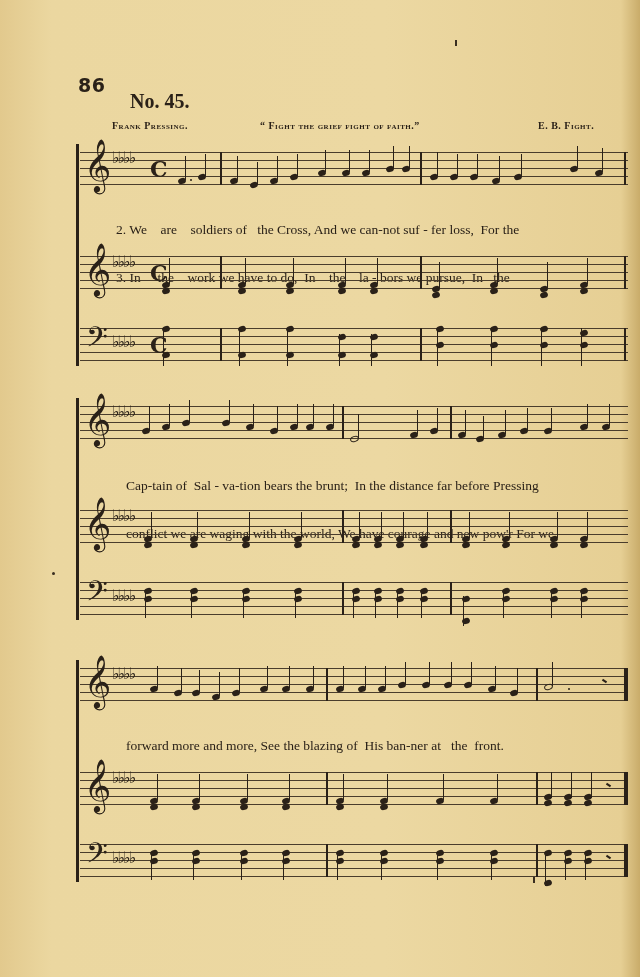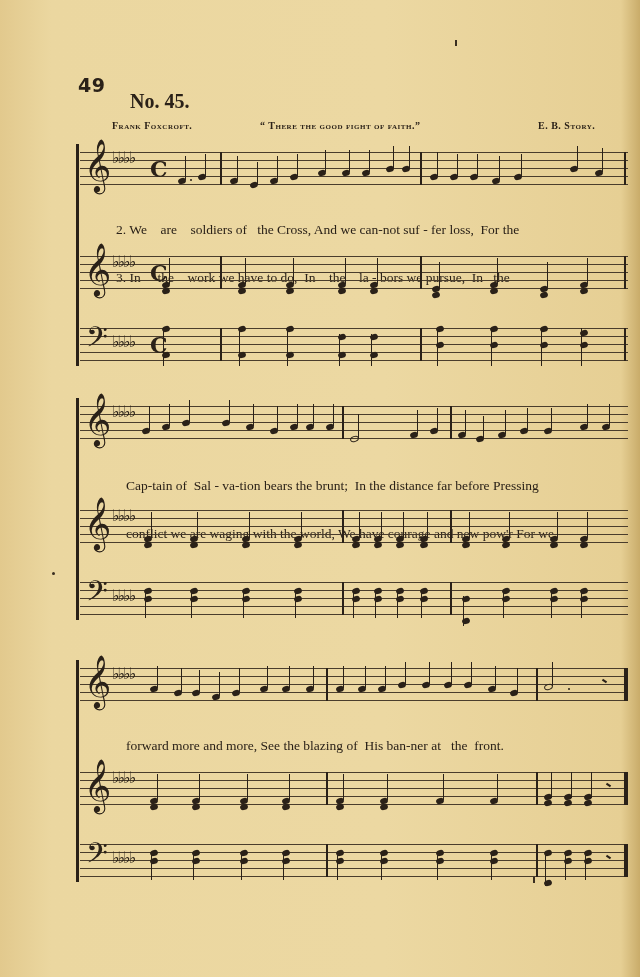--- a/index.html
+++ b/index.html
@@ -89,25 +89,25 @@
     }
     .mark {
       position: absolute; background: #3a2e20;
     }
   </style>
 </head>
 <body>
 
 <div class="page">
 
-  <div class="abs page-number">49</div>
+  <div class="abs page-number">86</div>
   <div class="abs song-number">No. 45.</div>
-  <div class="abs credit credit-left">Frank Foxcroft.</div>
-  <div class="abs credit credit-mid">“ There the good fight of faith.”</div>
-  <div class="abs credit credit-right">E. B. Story.</div>
+  <div class="abs credit credit-left">Frank Pressing.</div>
+  <div class="abs credit credit-mid">“ Fight the grief fight of faith.”</div>
+  <div class="abs credit credit-right">E. B. Fight.</div>
 
   <div class="mark" style="left:455px; top:40px; width:2px; height:6px;"></div>
   <div class="mark" style="left:533px; top:877px; width:2px; height:6px;"></div>
   <div class="mark" style="left:52px; top:572px; width:3px; height:3px; border-radius:50%;"></div>
 
   <div class="system" style="top:144px; height:220px;">
     <div class="brace" style="top:0; height:222px;"></div>
 
     <div class="staff" style="top:8px;">
       <div class="line"></div>

